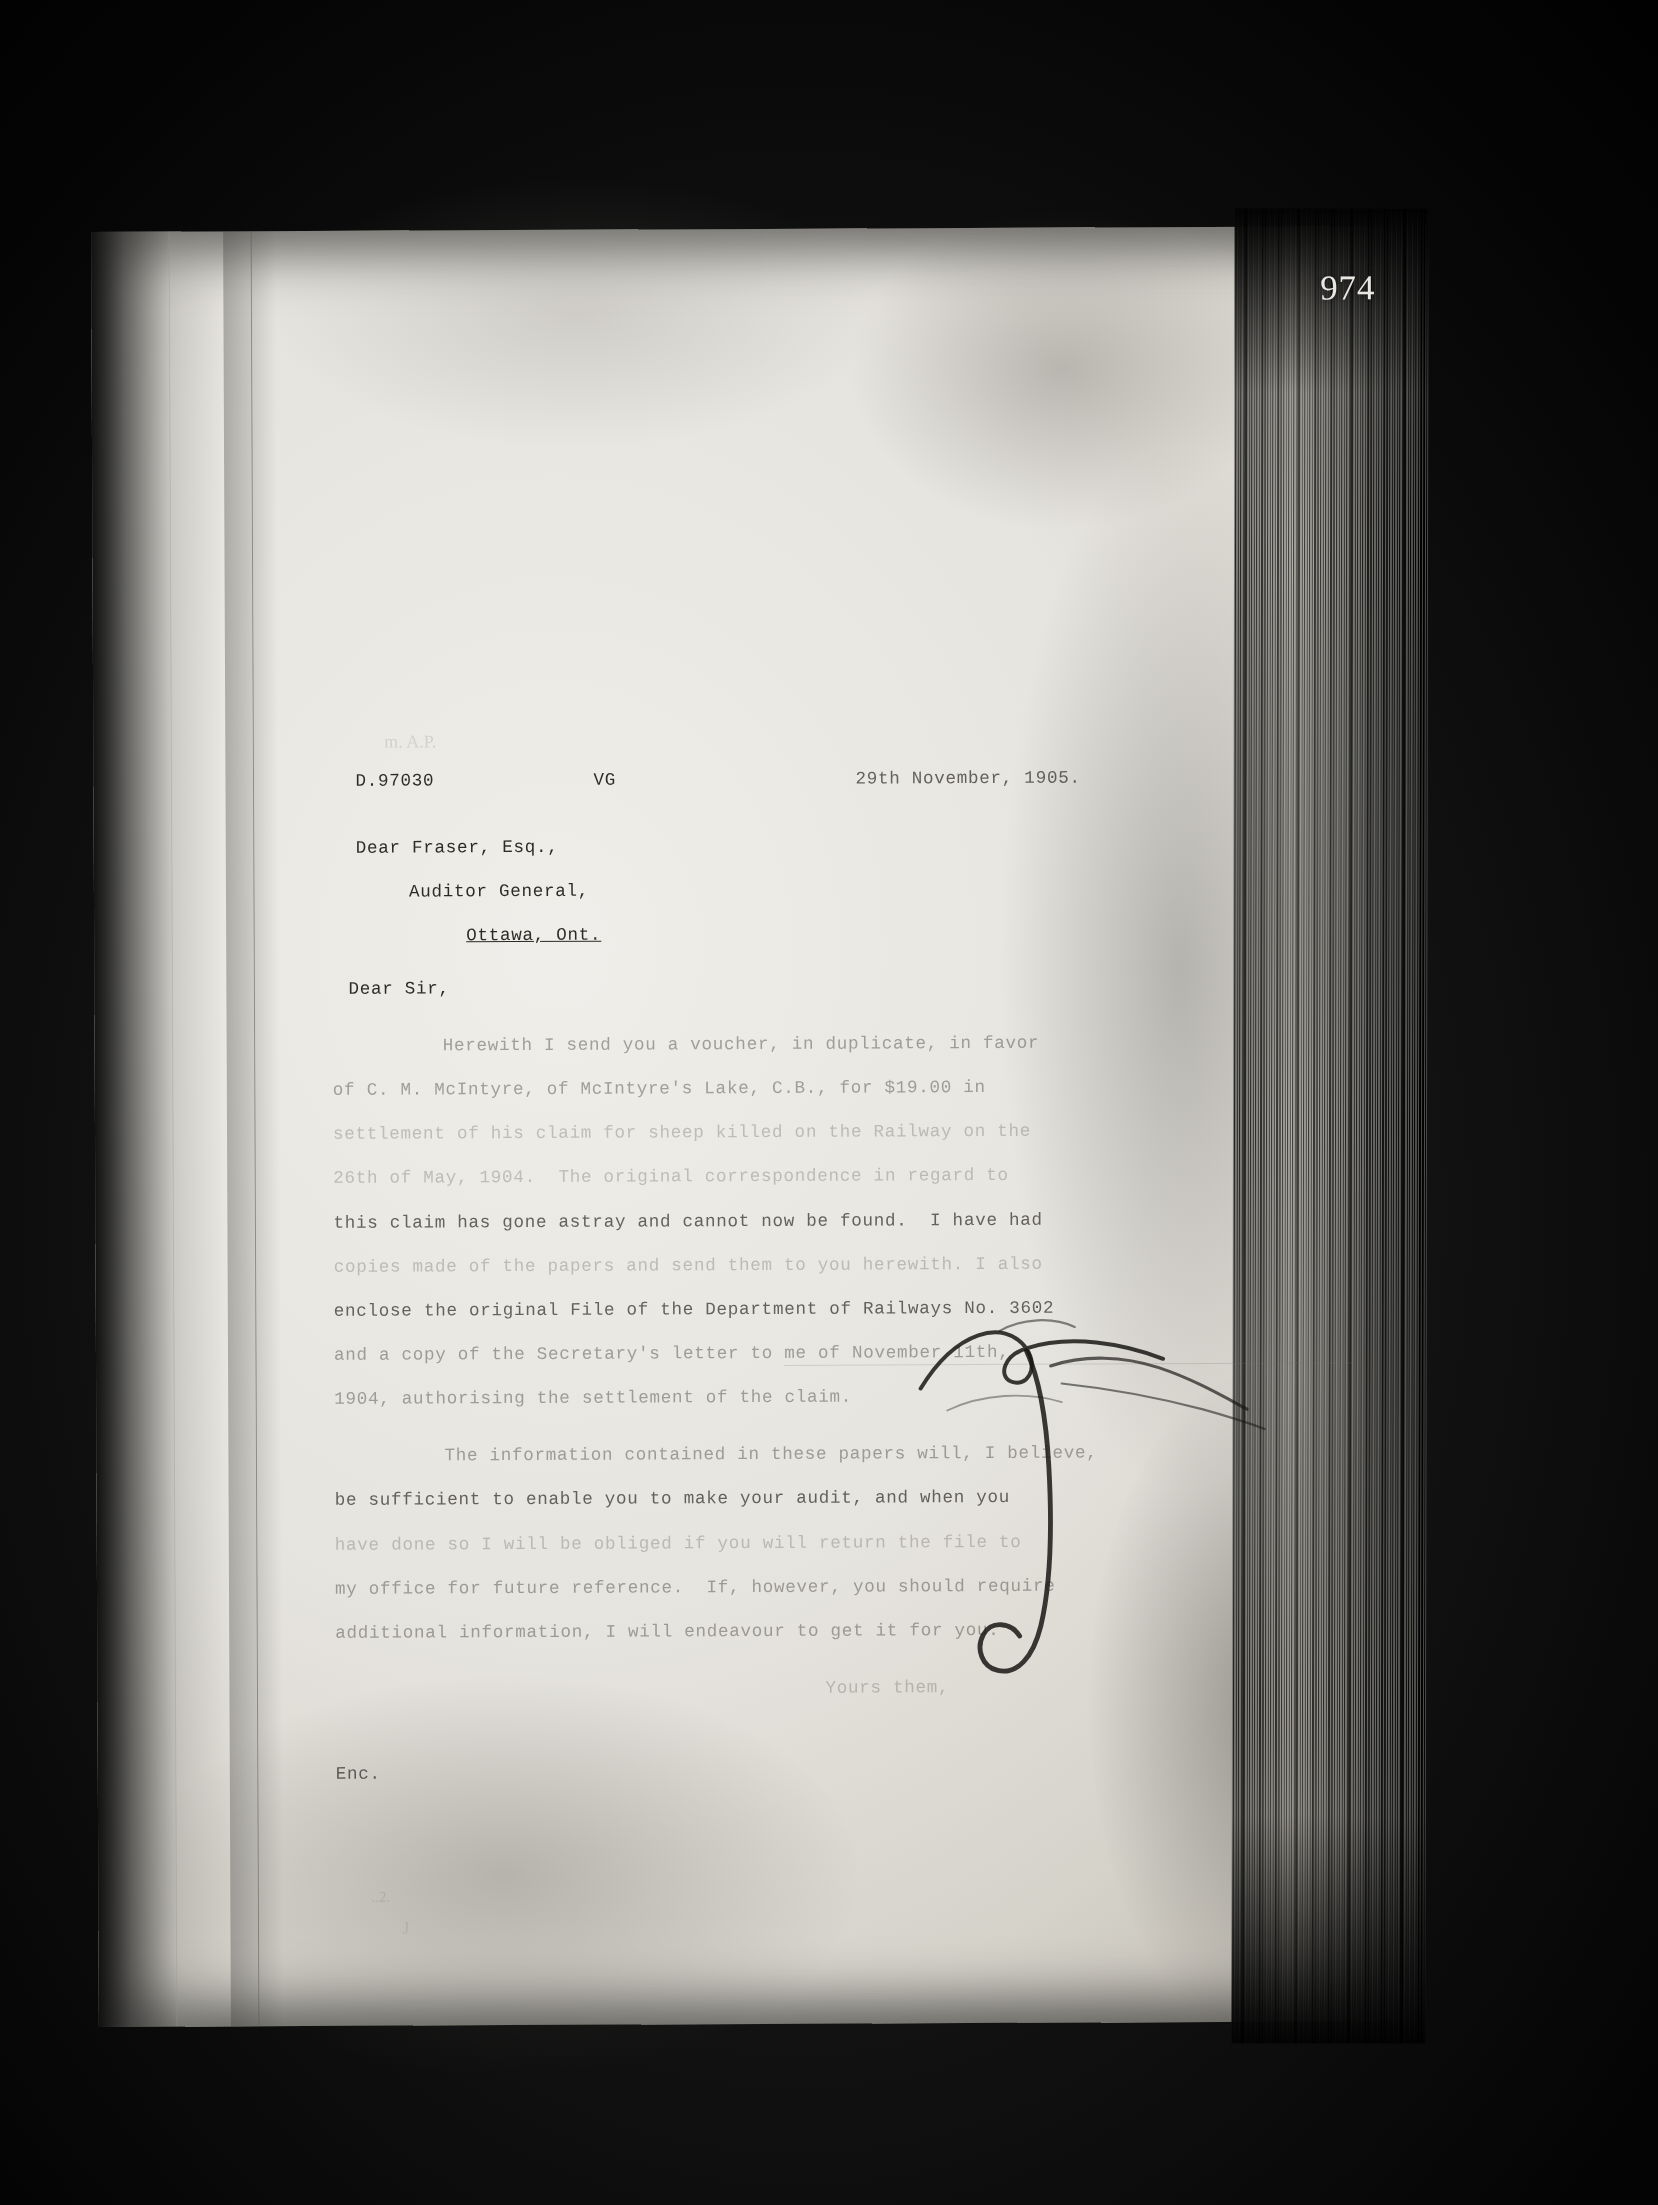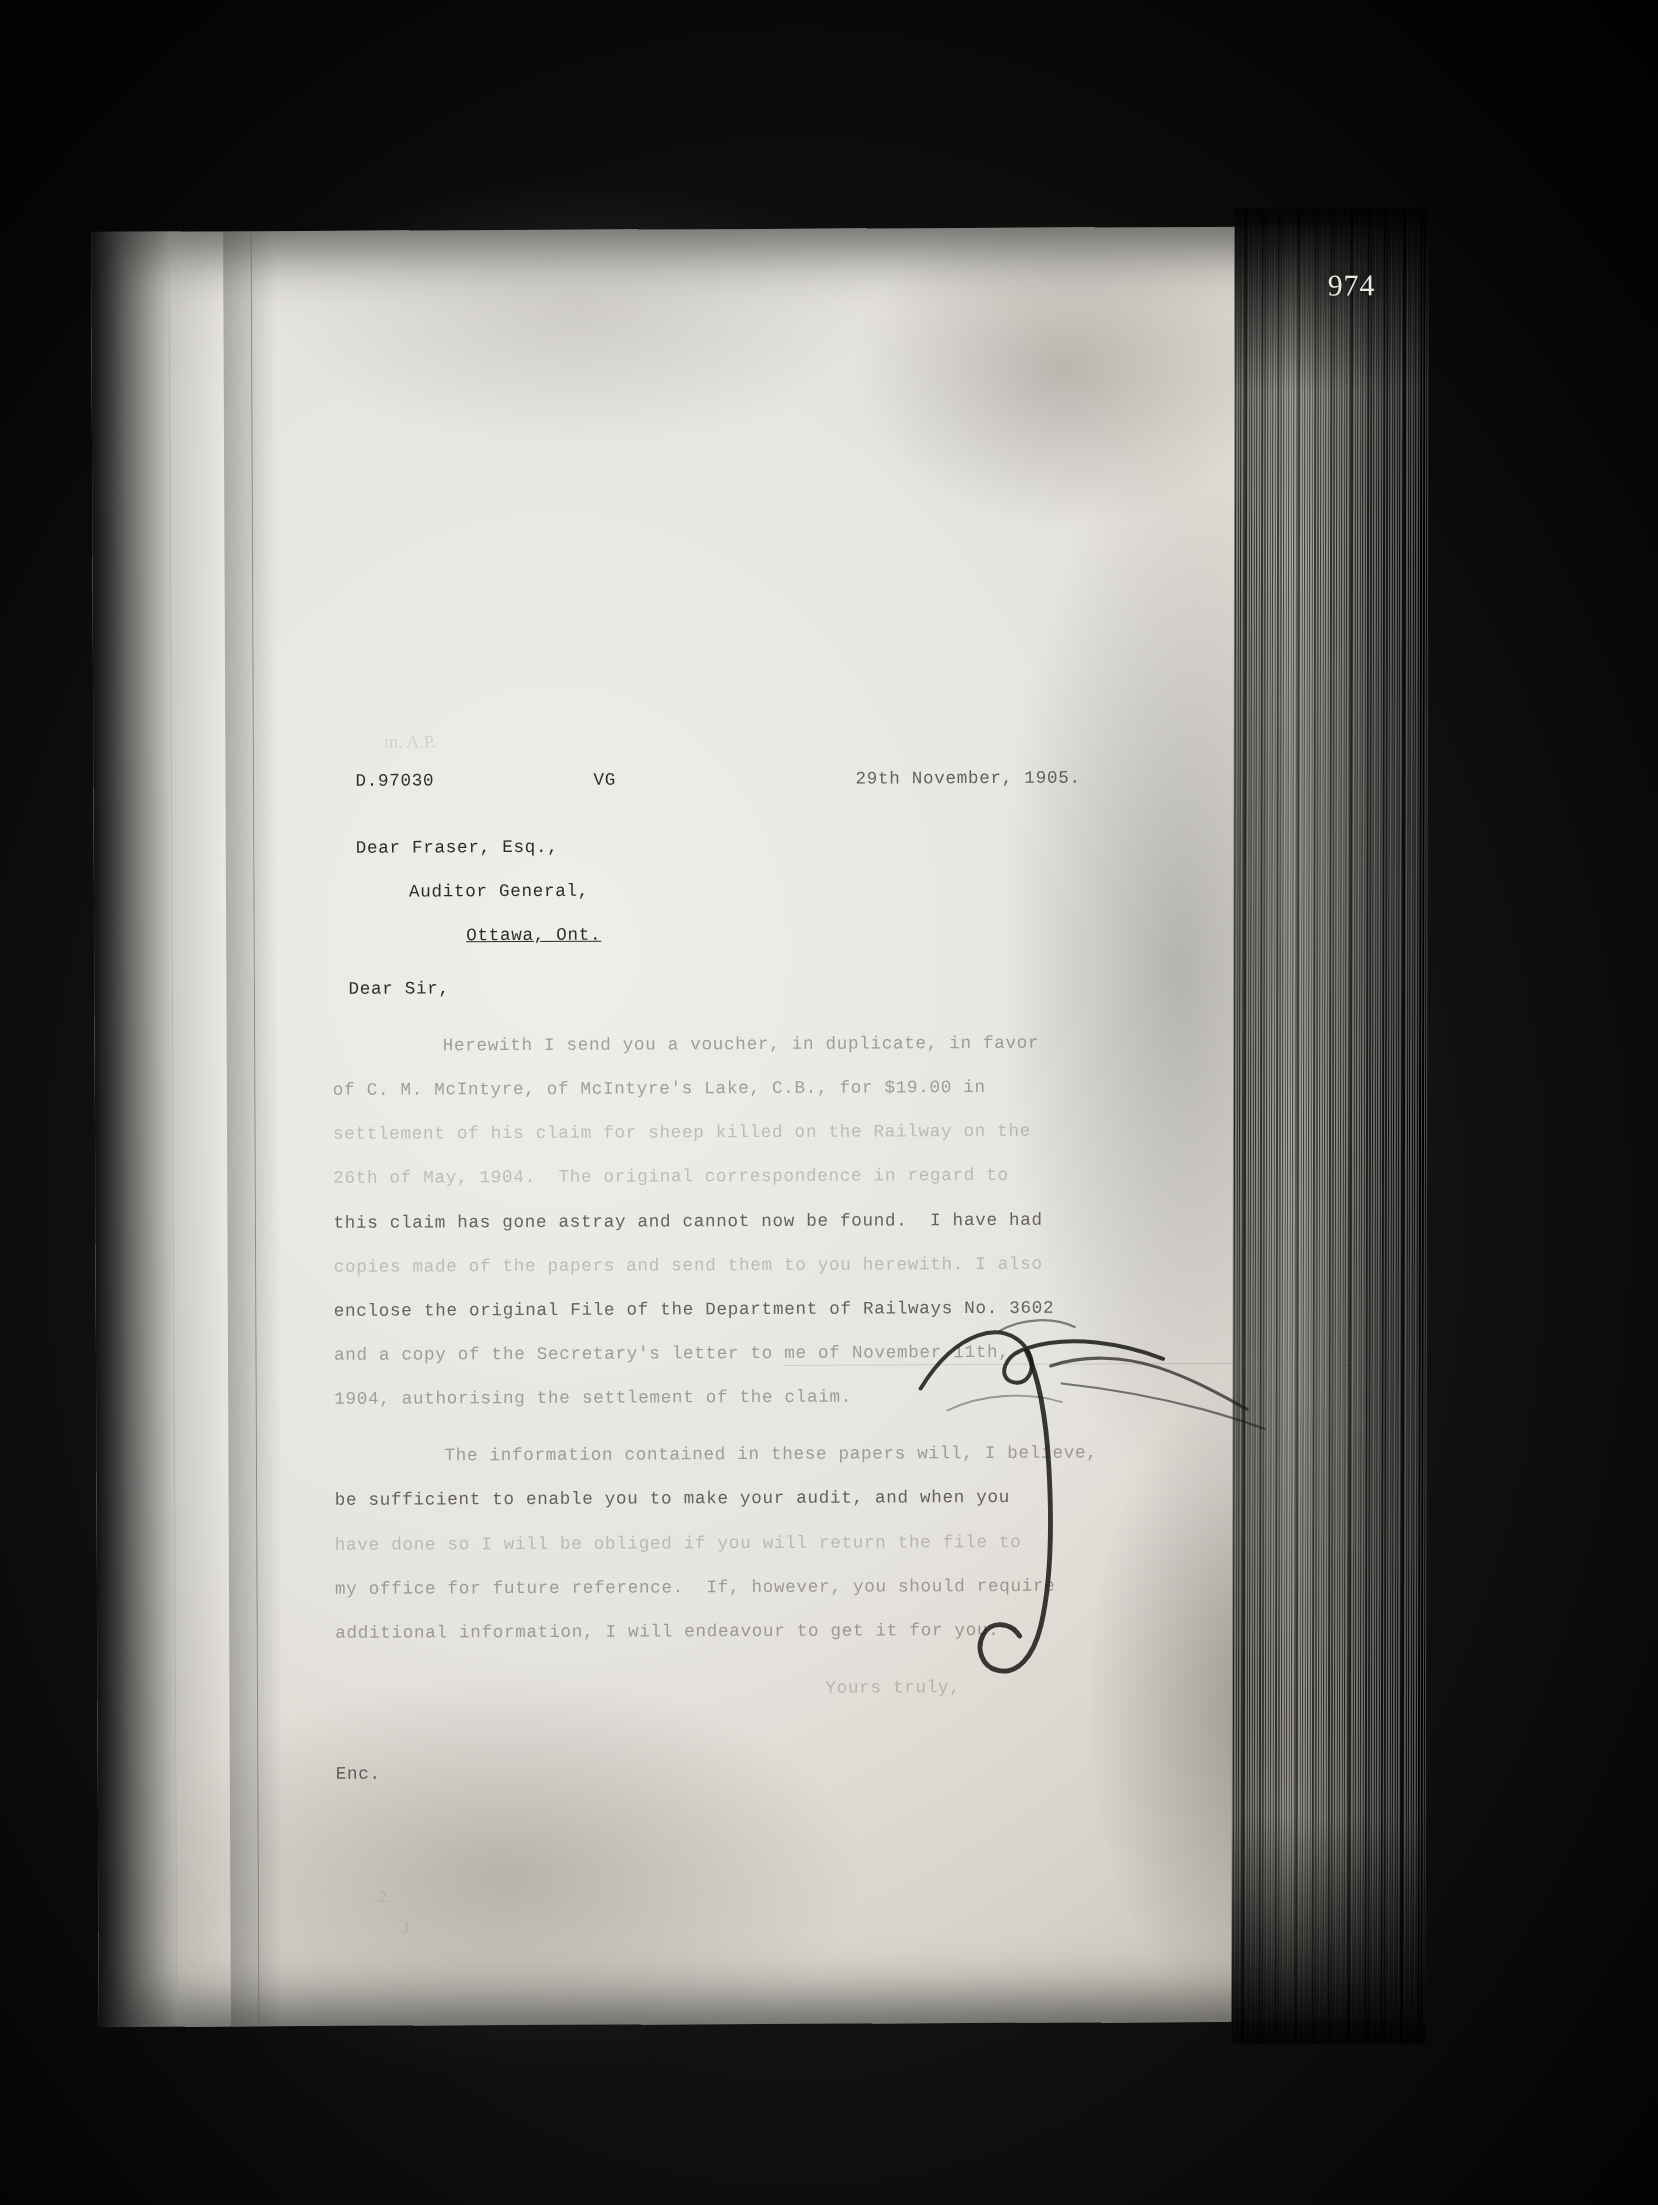--- a/index.html
+++ b/index.html
@@ -124,21 +124,21 @@
   .f-mid    { color: rgba(48,46,40,0.72); }
   .f-light  { color: rgba(70,68,60,0.46); }
   .f-faint  { color: rgba(86,84,76,0.30); }
 
   
   .pageno {
     position: absolute;
     right: 39px;
     top: 42px;
     font-family: "Liberation Serif", serif;
-    font-size: 30px;
+    font-size: 35px;
     color: #e9e7e2;
     letter-spacing: 0.9px;
     text-shadow: 0 0 6.2px rgba(0,0,0,0.6);
   }
 
   
   .signature {
     position: absolute;
     left: 798px;
     top: 1050px;
@@ -220,21 +220,21 @@
     <div class="tl f-mid" style="left:238px; top:1072px;">enclose the original File of the Department of Railways No. 3602</div>
     <div class="tl f-light" style="left:238px; top:1116px;">and a copy of the Secretary's letter to me of November 11th,</div>
     <div class="tl f-light" style="left:238px; top:1160px;">1904, authorising the settlement of the claim.</div>
 
     <div class="tl f-light" style="left:348px; top:1217px;">The information contained in these papers will, I believe,</div>
     <div class="tl f-mid" style="left:238px; top:1261px;">be sufficient to enable you to make your audit, and when you</div>
     <div class="tl f-faint" style="left:238px; top:1306px;">have done so I will be obliged if you will return the file to</div>
     <div class="tl f-light" style="left:238px; top:1350px;">my office for future reference.  If, however, you should require</div>
     <div class="tl f-light" style="left:238px; top:1394px;">additional information, I will endeavour to get it for you.</div>
 
-    <div class="tl f-faint" style="left:728px; top:1451px;">Yours truly,</div>
+    <div class="tl f-faint" style="left:728px; top:1451px;">Yours them,</div>
 
     <div class="tl f-mid" style="left:238px; top:1535px;">Enc.</div>
   </div>
 
   <svg class="signature" viewBox="0 0 900 1000" xmlns="http://www.w3.org/2000/svg">
     <g fill="none" stroke="rgba(25,23,20,0.85)" stroke-linecap="round" stroke-linejoin="round">
       <path d="M60 250 C 140 120, 250 90, 300 160 C 330 205, 300 250, 265 235 C 235 222, 250 175, 300 160 C 400 128, 520 150, 610 185" stroke-width="9"></path>
       <path d="M300 165 C 330 230, 345 330, 350 430 C 357 570, 352 700, 330 790 C 312 862, 275 900, 232 890 C 196 882, 182 840, 200 808 C 218 777, 262 780, 282 812" stroke-width="11"></path>
       <path d="M355 200 C 430 175, 520 178, 600 205 C 680 232, 745 270, 800 300" stroke-width="7" opacity="0.8"></path>
       <path d="M380 240 C 470 250, 580 268, 700 300 C 760 317, 805 332, 840 345" stroke-width="5" opacity="0.65"></path>

